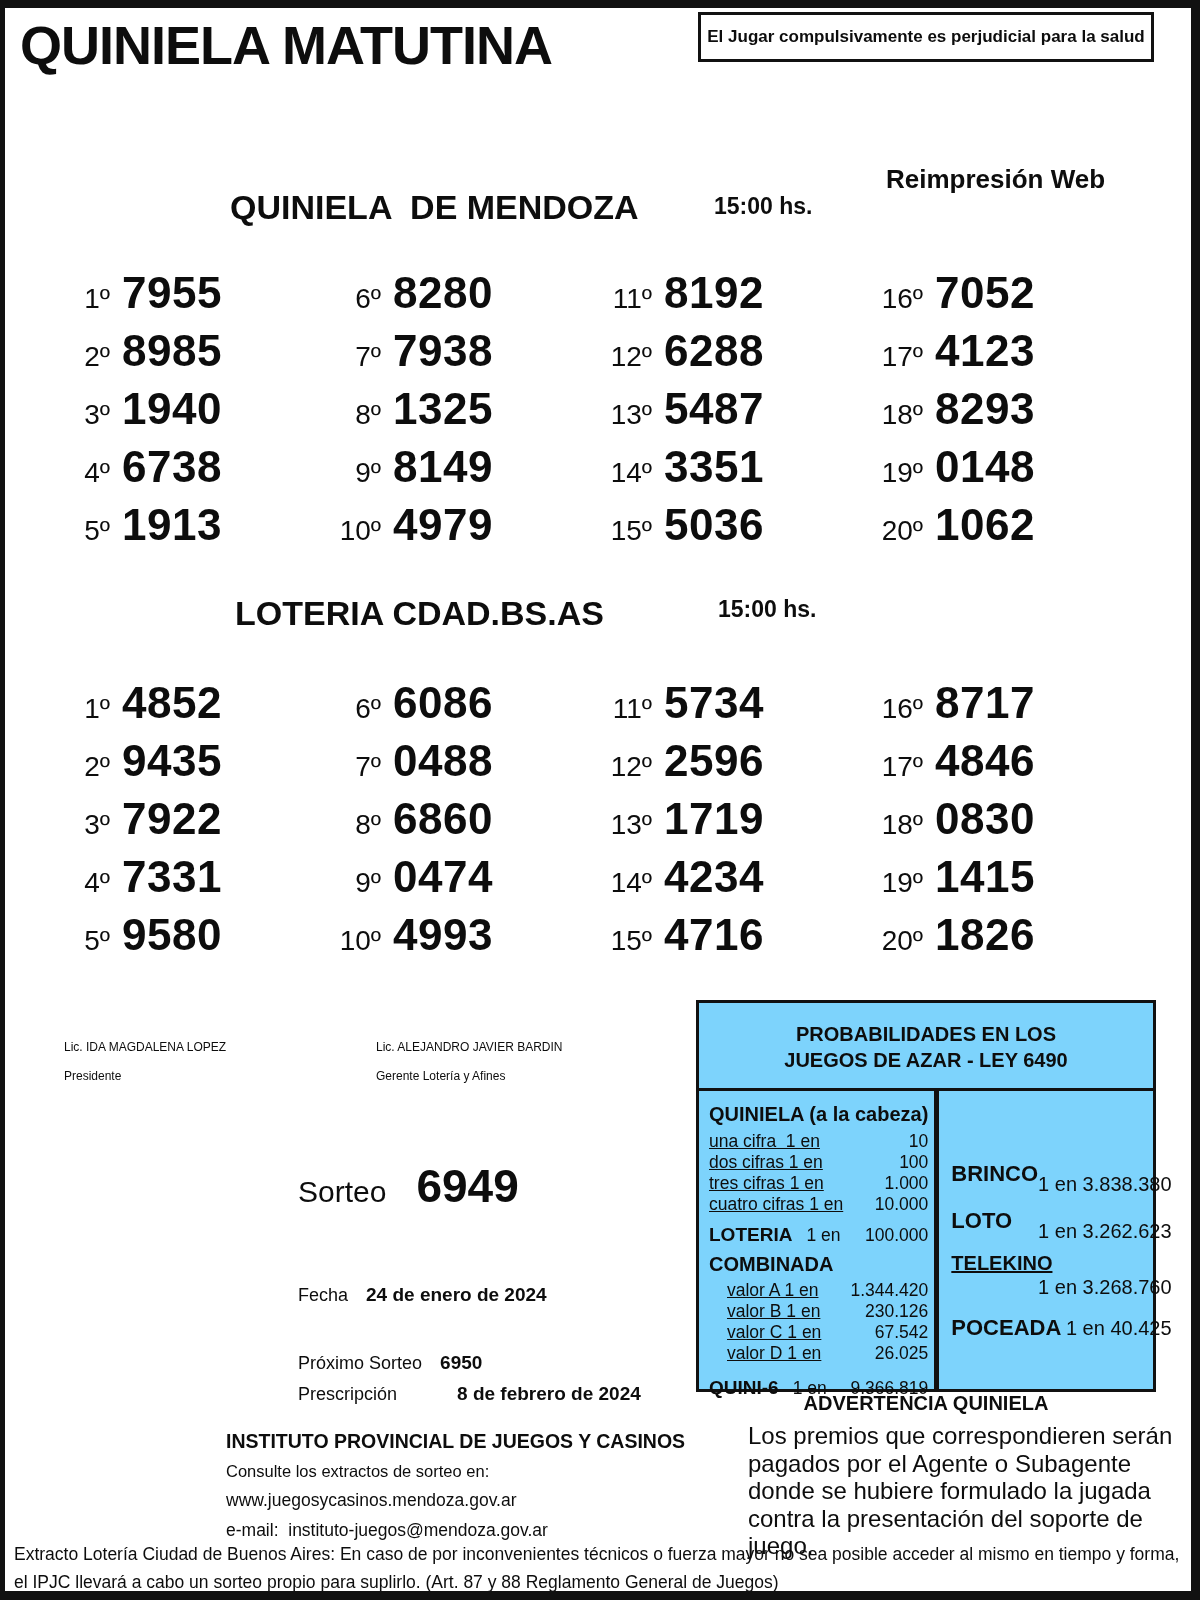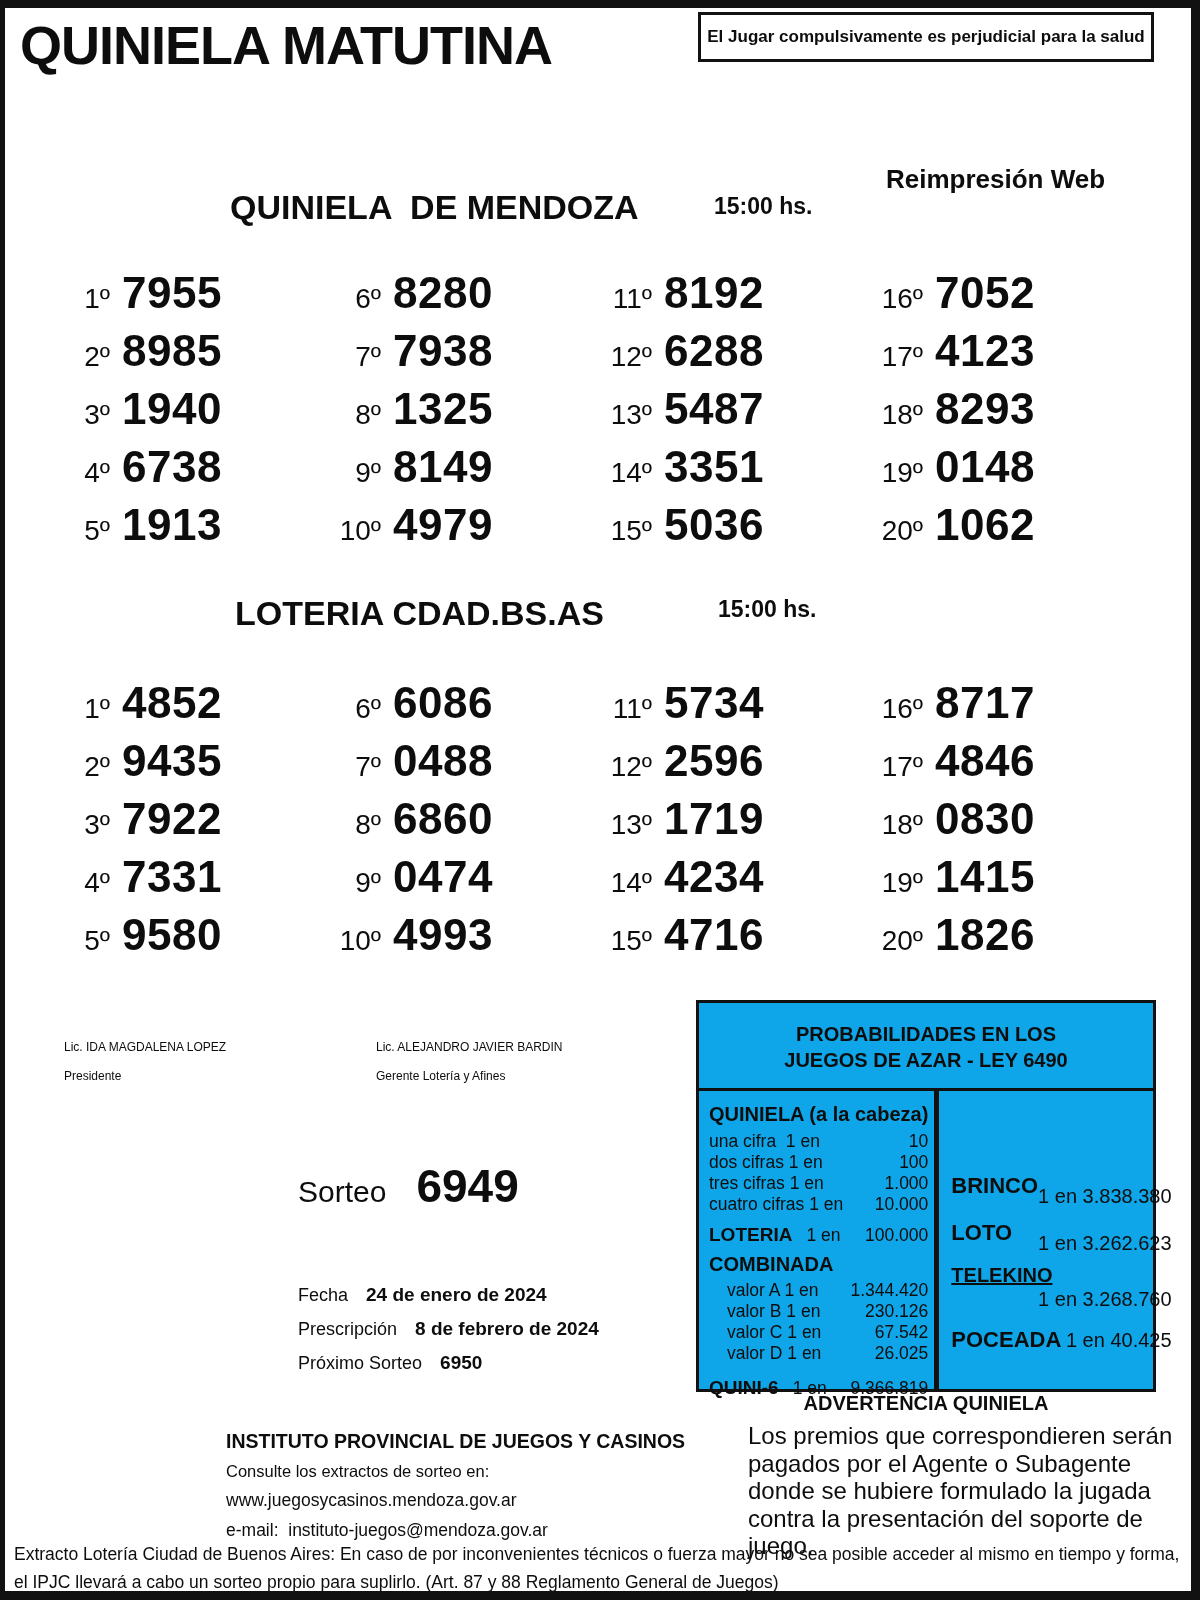--- a/index.html
+++ b/index.html
@@ -49,62 +49,62 @@
   .result-cell .num { font-size:44px; font-weight:bold; margin-left:12px; letter-spacing:0.5px; }
 
   .official { font-size:12px; }
   .official .o-name { white-space:nowrap; }
   .official .o-role { margin-top:15px; }
   .off-1 { left:64px;  top:1040px; }
   .off-2 { left:376px; top:1040px; }
 
   .prob-box {
     left:696px; top:1000px; width:460px; height:392px;
-    border:3px solid #111; box-sizing:border-box; background:#0ea5e9;
+    border:3px solid #111; box-sizing:border-box; background:#7dd3fc;
   }
   .prob-header {
     height:88px; box-sizing:border-box; padding-top:18px;
     text-align:center; font-size:20px; font-weight:bold; line-height:26px;
     border-bottom:3px solid #111;
   }
   .prob-body { display:flex; height:301px; }
   .prob-left {
     width:244px; box-sizing:border-box;
     border-right:5px solid #111;
     padding:12px 6px 6px 10px;
     font-size:17.5px;
   }
   .q-header { font-size:20px; font-weight:bold; margin-bottom:5px; white-space:nowrap; }
   .prob-row { display:flex; justify-content:space-between; line-height:21px; }
-  .prob-row .pl { white-space:pre; }
+  .prob-row .pl { white-space:pre;text-decoration:underline; }
   .loteria-row, .quini-row { display:flex; margin-top:9px; line-height:22px; white-space:nowrap; }
   .loteria-row .g-name, .quini-row .g-name { font-weight:bold; font-size:19px; }
   .loteria-row .g-mid, .quini-row .g-mid { margin-left:14px; }
   .loteria-row .g-val, .quini-row .g-val { margin-left:auto; }
   .comb-header { font-size:20px; font-weight:bold; margin-top:7px; }
   .valor-rows { padding-left:18px; margin-top:4px; }
   .quini-row { margin-top:13px;text-align:right; }
 
-  .prob-right { flex:1; box-sizing:border-box; padding:20px 10px 6px 12px; font-size:20px; }
+  .prob-right { flex:1; box-sizing:border-box; padding:8px 10px 6px 12px; font-size:20px; }
   .pg { display:flex; justify-content:space-between; white-space:nowrap; }
   .pg .pg-name { font-weight:bold; font-size:22px; }
   .pg-brinco { margin-top:62px; }
   .pg-brinco .pg-val, .pg-loto .pg-val { margin-top:12px; }
   .pg-loto { margin-top:12px; }
   .pg-telekino { margin-top:9px; }
   .pg-telekino .pg-val { display:block; text-align:right; margin-top:1px; }
   .pg-poceada { margin-top:16px; align-items:baseline; }
 
   .sorteo-line { left:298px; top:1159px; display:flex; align-items:baseline; white-space:nowrap; }
   .sorteo-label { font-size:30px; }
   .sorteo-number { font-size:46px; font-weight:bold; margin-left:30px; }
   .info-line { display:flex; align-items:baseline; white-space:nowrap; font-size:18px; }
   .info-line .iv { font-weight:bold; font-size:19px; margin-left:18px; }
   .l-fecha { left:298px; top:1284px; }
-  .l-presc { left:298px; top:1318px; }
+  .l-presc { left:298px; top:1383px;gap:42px; }
   .l-prox  { left:298px; top:1352px; }
 
   .adv-title { left:696px; top:1392px; width:460px; text-align:center; font-size:20px; font-weight:bold; }
   .adv-lines { left:748px; top:1422px; font-size:24px; line-height:27.5px; }
 
   .inst { left:226px; top:1430px; }
   .inst .i-name { font-size:19.5px; font-weight:bold; white-space:nowrap; }
   .inst .i-consult { font-size:16.5px; margin-top:9px; }
   .inst .i-web { font-size:17.5px; margin-top:9px; }
   .inst .i-email { font-size:17.5px; margin-top:9px; }

